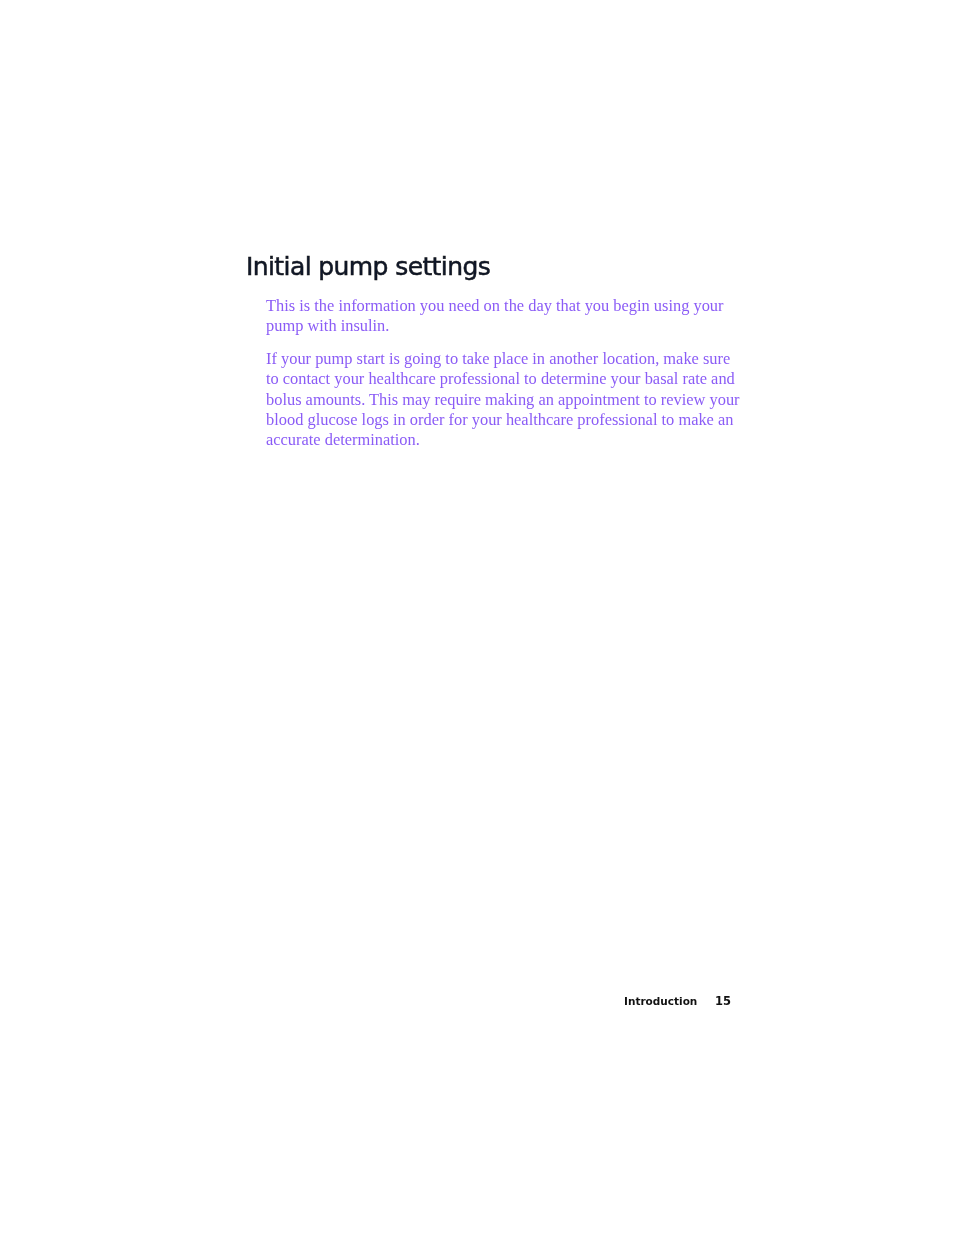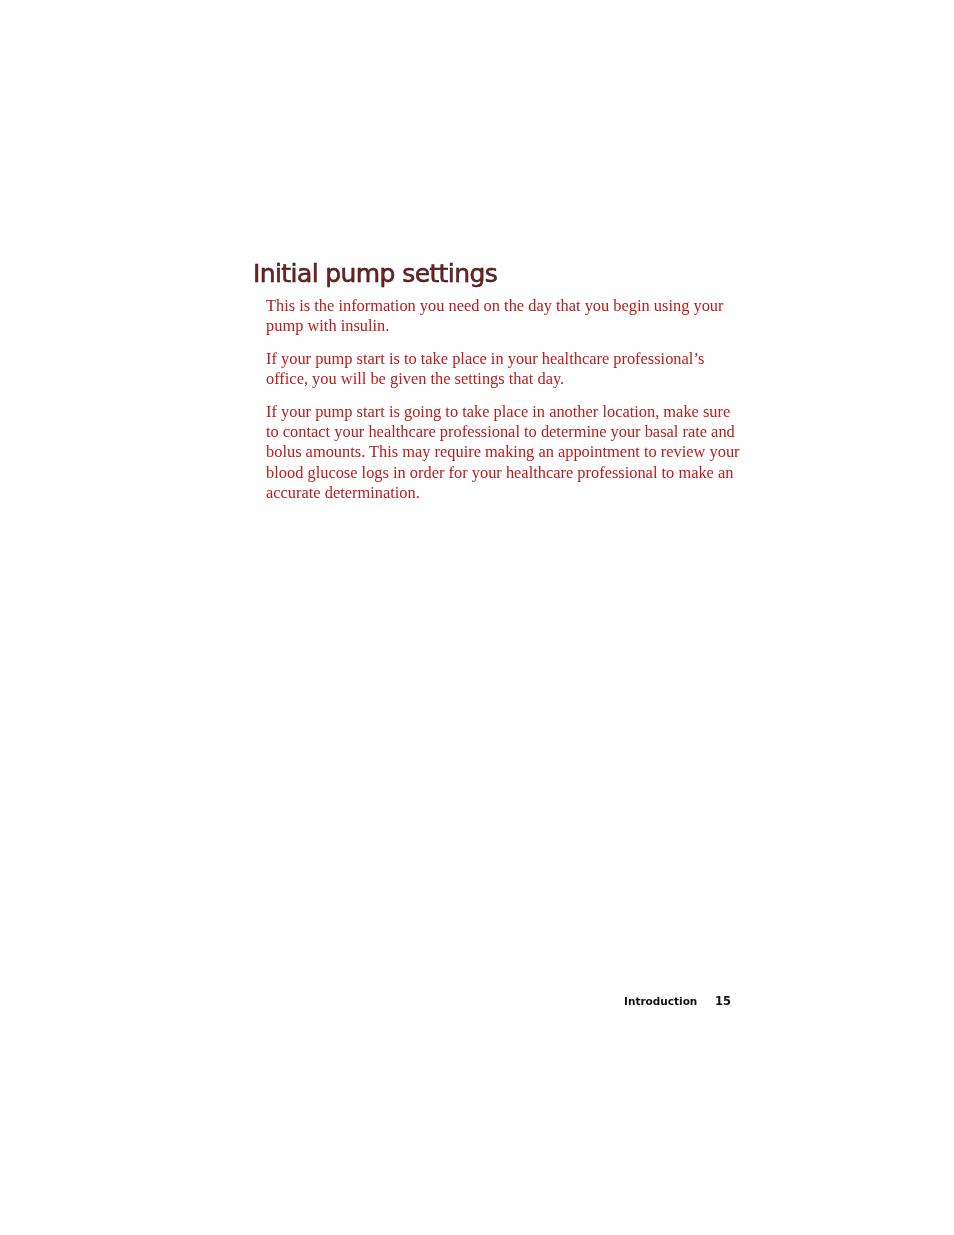--- a/index.html
+++ b/index.html
@@ -1,42 +1,41 @@
 <!DOCTYPE html>
 <html><head>
 <meta charset="utf-8">
 <style>
   html, body { margin: 0; padding: 0; background: #ffffff; }
   body { width: 954px; height: 1235px; position: relative; overflow: hidden; color: #1a1a1a; }
   .title {
     position: absolute; left: 238px; top: 244px;
     font-family: "DejaVu Sans", sans-serif; font-size: 25px; font-weight: normal;
-    letter-spacing: -0.6px; color: #7f1d1d; margin: 15px; white-space: nowrap;
+    letter-spacing: -0.6px; color: #0f172a; margin: 8px; white-space: nowrap;
     -webkit-text-stroke: 0.5px #111;
   }
   .body-text {
     position: absolute; left: 266px; top: 296px; width: 480px;
-    font-family: "Liberation Serif", serif; font-size: 16.4px; line-height: 20.4px; color: #b91c1c;
+    font-family: "Liberation Serif", serif; font-size: 16.4px; line-height: 20.4px; color: #8b5cf6;
   }
   .body-text p { margin: 0 0 12px 0; }
   .footer {
     position: absolute; left: 624px; top: 994px;
     font-family: "DejaVu Sans", sans-serif; font-size: 10.5px; font-weight: bold; color: #111;
     white-space: nowrap;
     text-align: center;
   }
   .footer .page { margin-left: 14px; font-size: 11.5px; }
 </style>
 </head>
 <body>
 
 <h1 class="title">Initial pump settings</h1>
 
 <div class="body-text">
   <p>This is the information you need on the day that you begin using your pump with insulin.</p>
-  <p>If your pump start is to take place in your healthcare professional’s office, you will be given the settings that day.</p>
   <p>If your pump start is going to take place in another location, make sure to contact your healthcare professional to determine your basal rate and bolus amounts. This may require making an appointment to review your blood glucose logs in order for your healthcare professional to make an accurate determination.</p>
 </div>
 
 <div class="footer">
   <span>Introduction</span>
   <span class="page">15</span>
 </div>
 
 </body></html>

